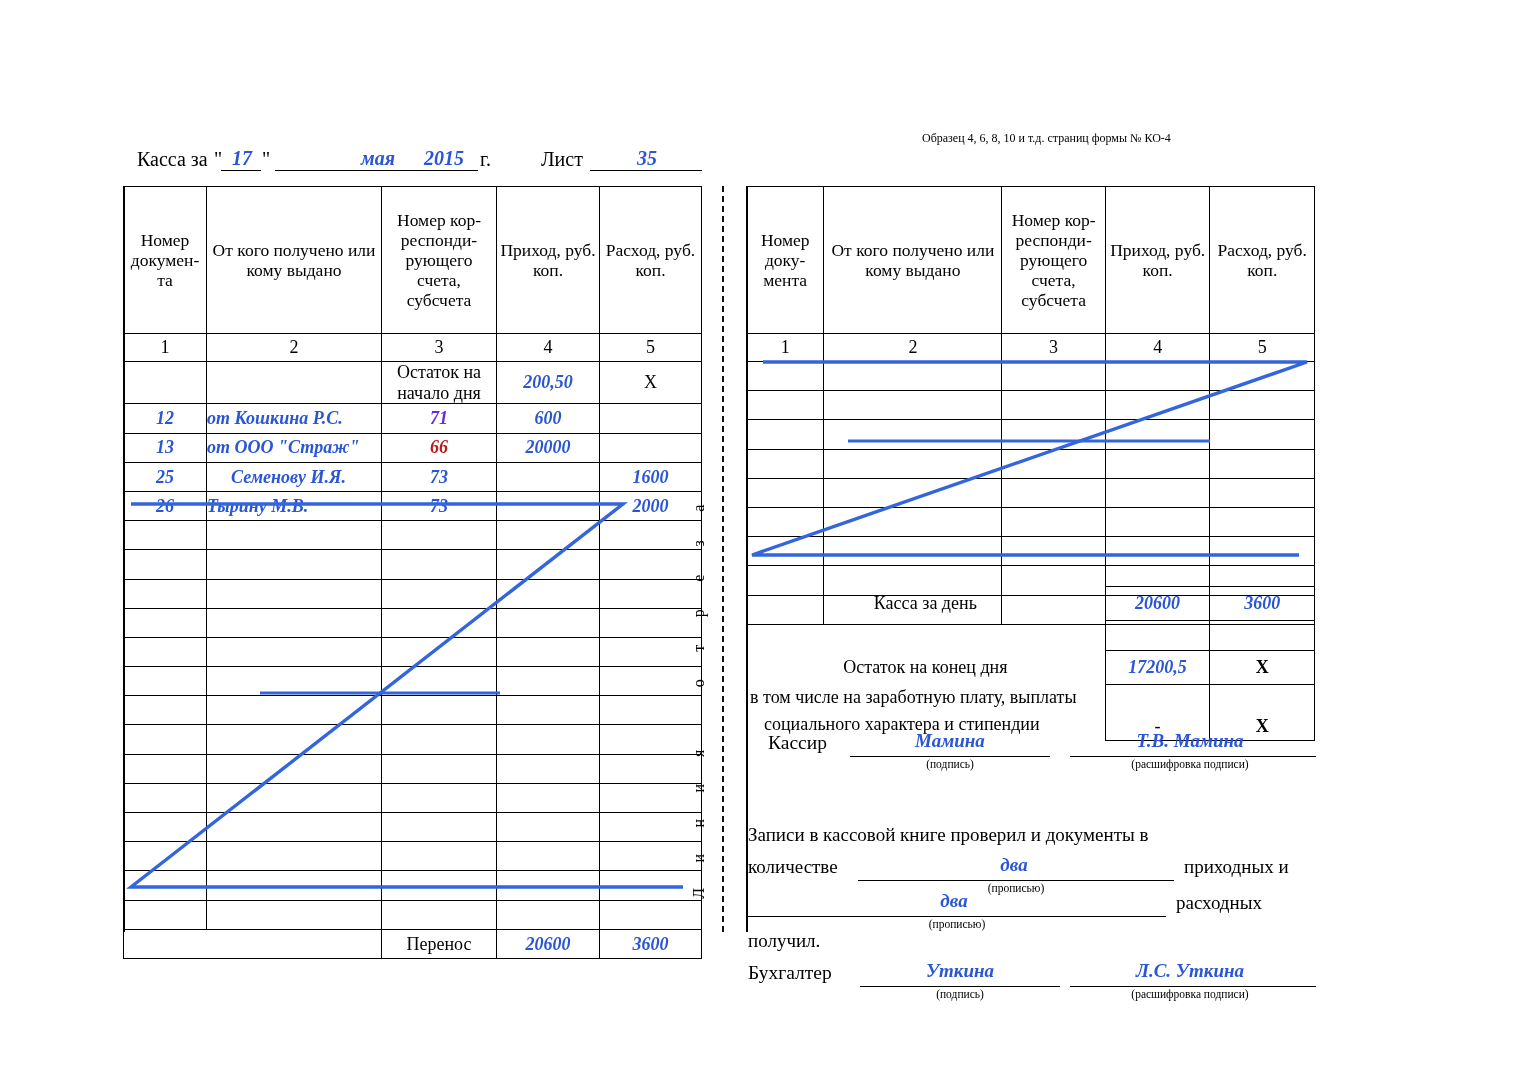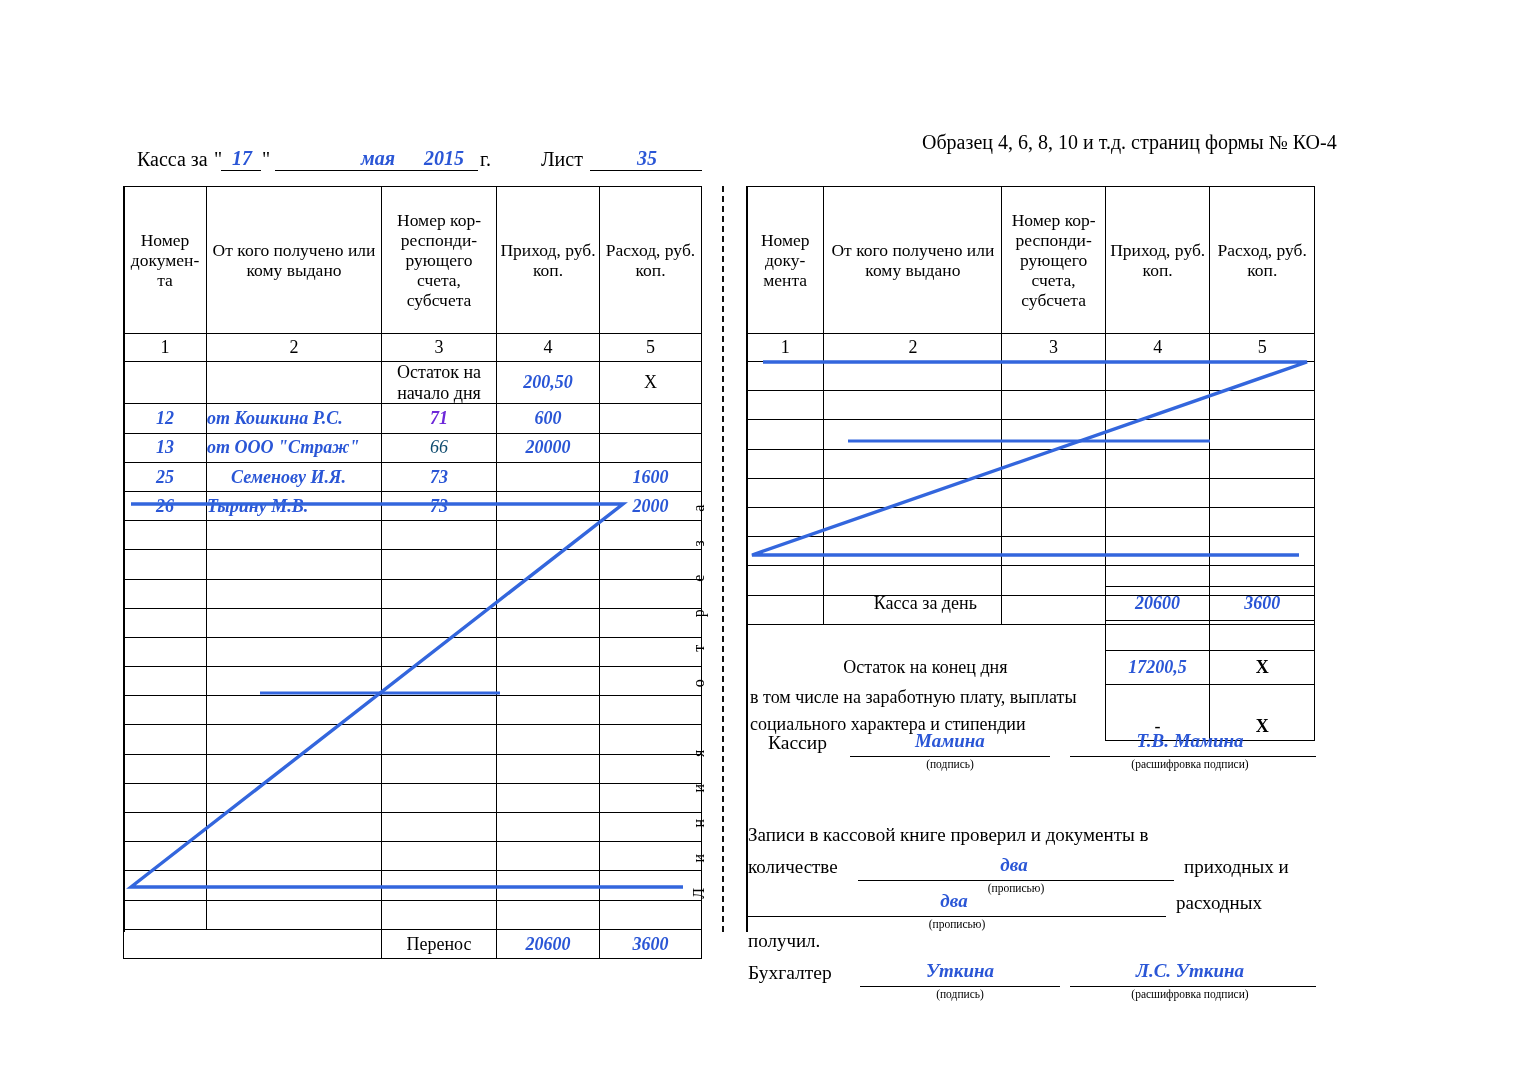--- a/index.html
+++ b/index.html
@@ -22,21 +22,21 @@
 
   
   .t     { position: absolute; white-space: nowrap; }
   .ink   { color: #2a56d6; font-style: italic; font-weight: bold; }
   .blk   { color: #000000; }
   .ctr   { text-align: center; }
 
   
   #hdr-sample {
     left: 922px; top: 131px;
-    font-size: 20px;
+    font-size: 12px;
   }
   #kassa-label   { left: 137px; top: 148px; font-size: 20px; }
   #quote-open    { left: 214px; top: 148px; font-size: 20px; }
   #quote-close   { left: 262px; top: 148px; font-size: 20px; }
   #day-val       { left: 224px; top: 147px; width: 36px; font-size: 20px; }
   #month-val     { left: 283px; top: 147px; width: 190px; font-size: 20px; }
   #year-val      { left: 412px; top: 147px; width: 64px; font-size: 20px; }
   #god-label     { left: 480px; top: 148px; font-size: 20px; }
   #list-label    { left: 541px; top: 148px; font-size: 20px; }
   #sheet-val     { left: 592px; top: 147px; width: 110px; font-size: 20px; }
@@ -226,21 +226,21 @@
         <tr>
           <td class="datacell c-num" style="color: rgb(42, 86, 214); font-style: italic; font-weight: bold;">12</td>
           <td class="datacell c-name" style="color: rgb(42, 86, 214); font-style: italic; font-weight: bold;">от Кошкина Р.С.</td>
           <td class="datacell c-acct" style="color: #6d28d9; font-style: italic; font-weight: bold;">71</td>
           <td class="datacell c-in" style="color: rgb(42, 86, 214); font-style: italic; font-weight: bold;">600</td>
           <td class="datacell c-out"></td>
         </tr>
         <tr>
           <td class="datacell c-num" style="color: rgb(42, 86, 214); font-style: italic; font-weight: bold;">13</td>
           <td class="datacell c-name" style="color: rgb(42, 86, 214); font-style: italic; font-weight: bold;">от ООО "Страж"</td>
-          <td class="datacell c-acct" style="color: #0c4a6e; font-style: italic; font-weight: normal;">66</td>
+          <td class="datacell c-acct" style="color: #b91c1c; font-style: italic; font-weight: bold;">66</td>
           <td class="datacell c-in" style="color: rgb(42, 86, 214); font-style: italic; font-weight: bold;">20000</td>
           <td class="datacell c-out"></td>
         </tr>
         <tr>
           <td class="datacell c-num" style="color: rgb(42, 86, 214); font-style: italic; font-weight: bold;">25</td>
           <td class="datacell c-name" style="color: rgb(42, 86, 214); font-style: italic; font-weight: bold; padding-left: 24px;">Семенову И.Я.</td>
           <td class="datacell c-acct" style="color: rgb(42, 86, 214); font-style: italic; font-weight: bold;">73</td>
           <td class="datacell c-in"></td>
           <td class="datacell c-out" style="color: rgb(42, 86, 214); font-style: italic; font-weight: bold;">1600</td>
         </tr>
@@ -497,21 +497,21 @@
           <td class="c-out" style="text-align: center;"></td>
         </tr>
         <tr>
           <td class="lbl" style="height: 34px; border: none;">Остаток на конец дня</td>
           <td class="c-in" style="text-align: center; color: rgb(42, 86, 214); font-style: italic; font-weight: bold;">17200,5</td>
           <td class="c-out" style="text-align: center; font-weight: bold;">X</td>
         </tr>
         <tr>
           <td style="border: none; padding: 0px; vertical-align: top; height: 56px;">
             <div style="padding: 2px 0px 0px 4px;">в том числе на заработную плату, выплаты</div>
-            <div style="padding: 6px 0px 0px 4px;">социального характера и стипендии</div>
+            <div style="padding: 6px 0px 0px 4px; margin-left: 14px;">социального характера и стипендии</div>
           </td>
           <td style="text-align: center; vertical-align: bottom; padding-bottom: 2px;">-</td>
           <td style="text-align: center; vertical-align: bottom; padding-bottom: 2px; font-weight: bold;">X</td>
         </tr>
       </tbody>
   </table>
 
   <div id="footer-area">
 
     <div class="sigrow">

